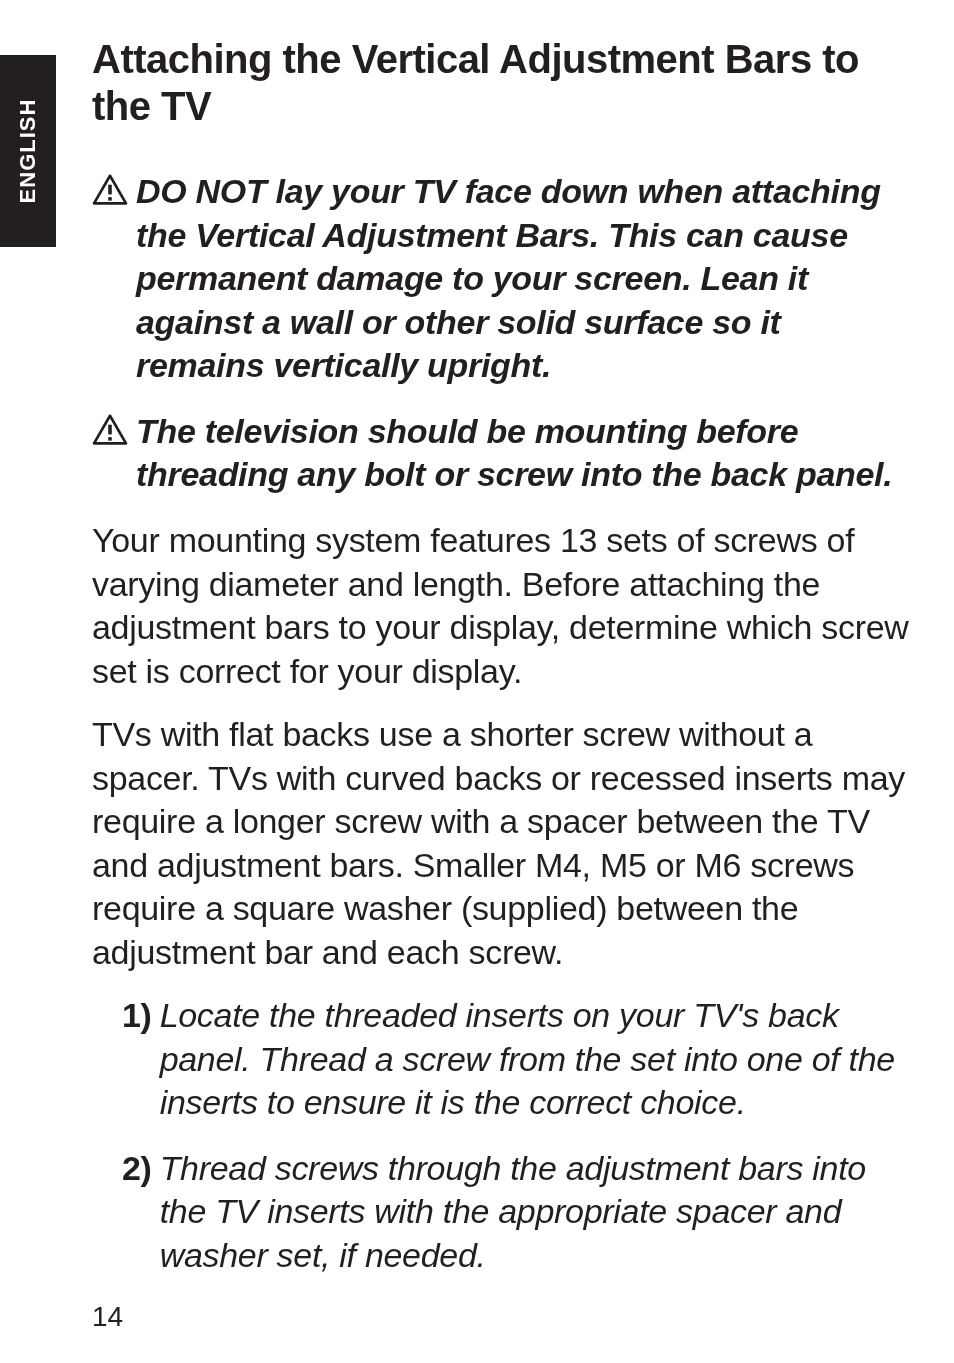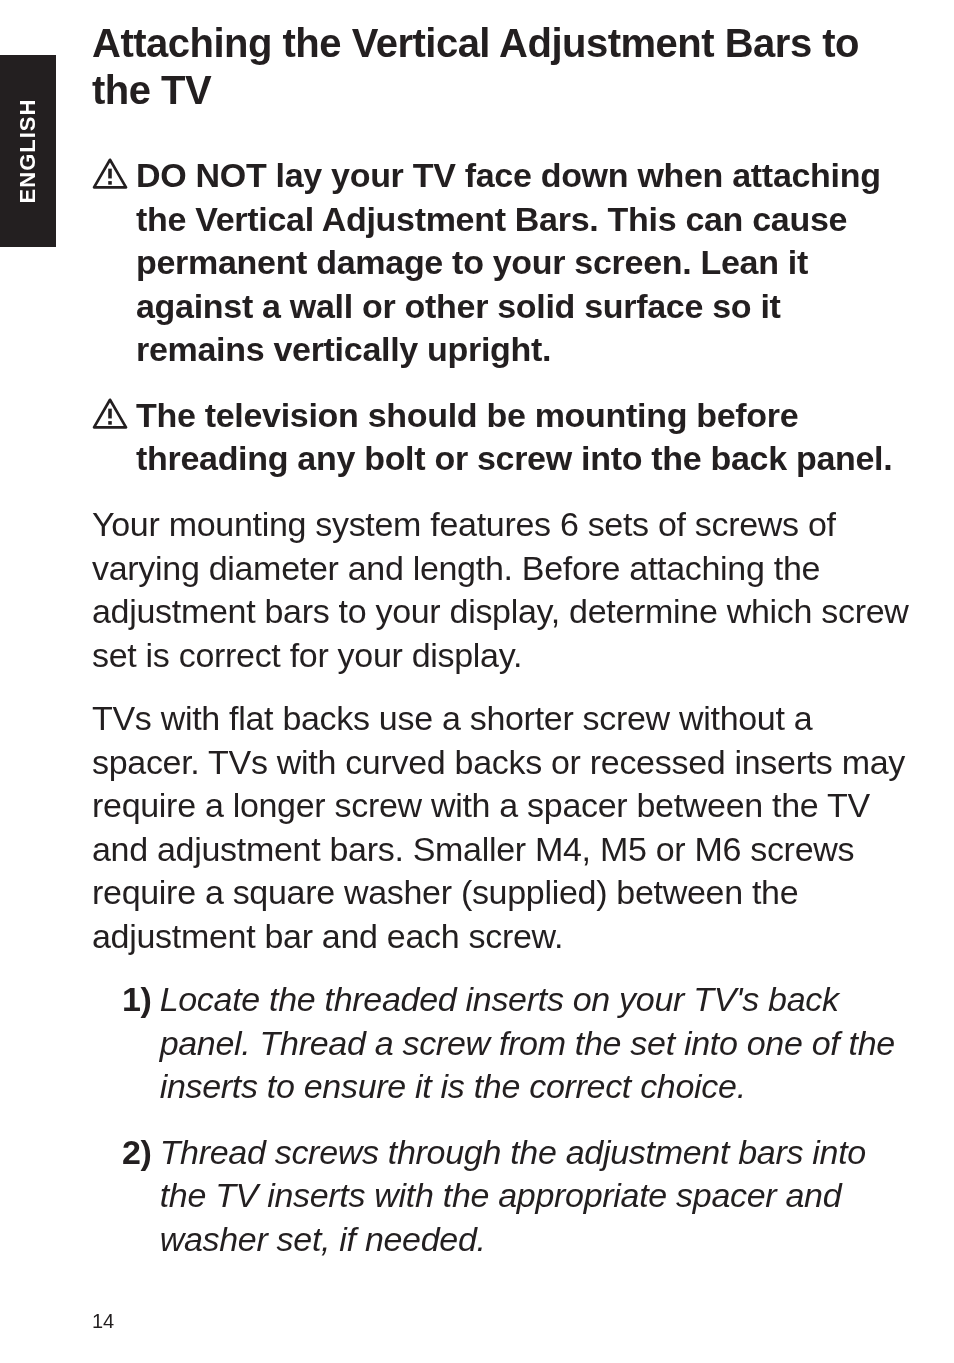--- a/index.html
+++ b/index.html
@@ -31,33 +31,34 @@
     color: #ffffff;
     font-weight: 700;
     font-size: 22px;
     letter-spacing: 1px;
     transform: rotate(-90deg);
     white-space: nowrap;
     font-family: "Arial Narrow", Arial, sans-serif;
     font-stretch: condensed;
   }
   .page {
-    padding: 20px 40px 0 92px;
+    padding: 36px 40px 0 92px;
   }
   .heading {
     font-size: 40px;
     font-weight: 700;
     line-height: 1.18;
     margin-bottom: 40px;
     letter-spacing: -0.5px;
   }
   .warn-block {
     display: flex;
     align-items: flex-start;
     margin-bottom: 22px;
+    font-style: italic;
   }
   .warn-icon {
     flex: 0 0 auto;
     width: 36px;
     height: 32px;
     margin-right: 8px;
     margin-top: 4px;
   }
   .warn-text {
     font-size: 34px;
@@ -87,21 +88,21 @@
     flex-shrink: 0;
   }
   .item-body {
     flex: 1;
     font-style: italic;
   }
   .page-number {
     position: absolute;
     bottom: 30px;
     left: 92px;
-    font-size: 20px;
+    font-size: 28px;
     margin-top: 17px;
   }
 </style>
 </head>
 <body>
 
 <div class="lang-tab">
   <span>ENGLISH</span>
 </div>
 
@@ -120,21 +121,21 @@
 
   <div class="warn-block">
     <svg class="warn-icon" viewBox="0 0 40 36">
       <path d="M20 2 L38 33 L2 33 Z" fill="none" stroke="#231f20" stroke-width="3" stroke-linejoin="round"></path>
       <rect x="18" y="12" width="4" height="11" fill="#231f20"></rect>
       <rect x="18" y="26" width="4" height="4" fill="#231f20"></rect>
     </svg>
     <div class="warn-text">The television should be mounting before threading any bolt or screw into the back panel.</div>
   </div>
 
-  <p class="body-text">Your mounting system features 6 sets of screws of varying diameter and length. Before attaching the adjustment bars to your display, determine which screw set is correct for your display.</p>
+  <p class="body-text">Your mounting system features 13 sets of screws of varying diameter and length. Before attaching the adjustment bars to your display, determine which screw set is correct for your display.</p>
 
   <p class="body-text">TVs with flat backs use a shorter screw without a spacer. TVs with curved backs or recessed inserts may require a longer screw with a spacer between the TV and adjustment bars. Smaller M4, M5 or M6 screws require a square washer (supplied) between the adjustment bar and each screw.</p>
 
   <div class="numbered-list">
     <div class="numbered-item">
       <span class="num">1)</span>
       <span class="item-body">Locate the threaded inserts on your TV's back panel. Thread a screw from the set into one of the inserts to ensure it is the correct choice.</span>
     </div>
     <div class="numbered-item">
       <span class="num">2)</span>

